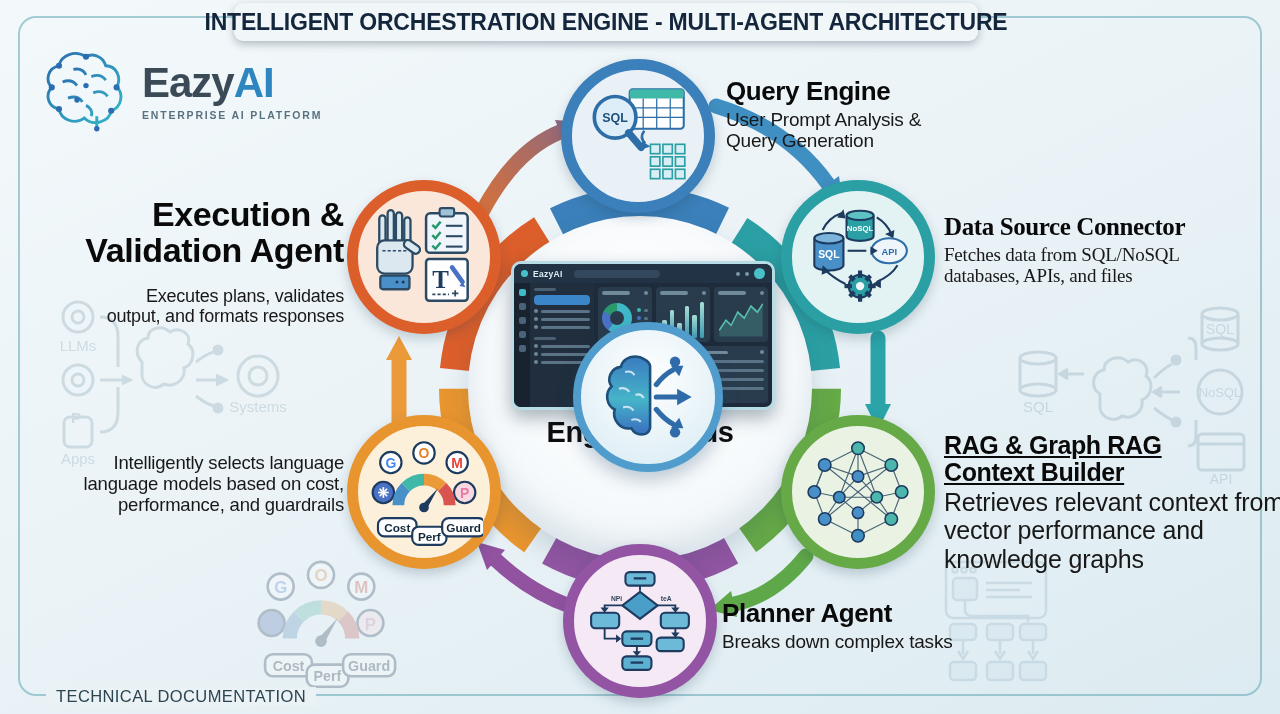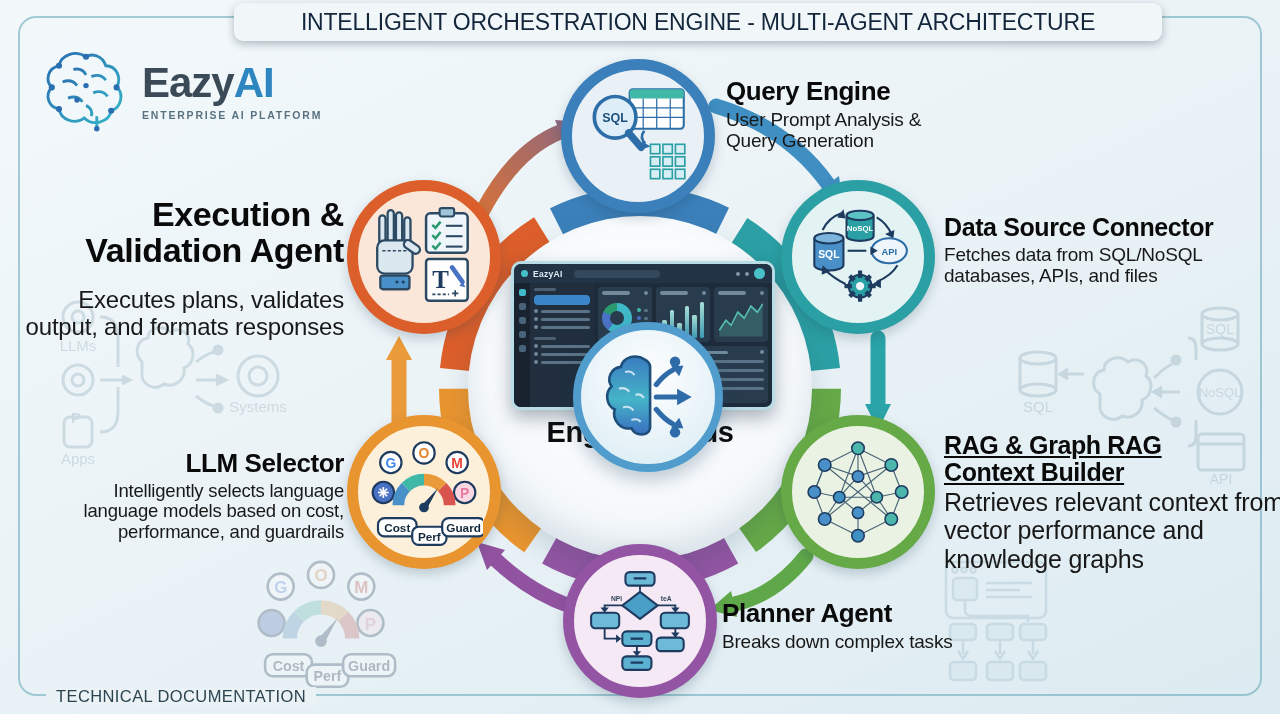--- a/index.html
+++ b/index.html
@@ -7,24 +7,24 @@
     width:1280px;height:714px;overflow:hidden;position:relative;
     font-family:"Liberation Sans",sans-serif;
     background:linear-gradient(155deg,#f3f9fb 0%,#ebf3f7 45%,#dcebf1 100%);
   }
   .abs{position:absolute;}
   .frame{
     left:18px;top:16px;right:18px;bottom:18px;
     border:2px solid rgba(96,165,180,.55);border-radius:18px;
   }
   .titlebar{
-    left:234px;top:3px;width:928px;height:38px;background:#f1f7f9;
+    left:234px;top:3px;width:744px;height:38px;background:#f1f7f9;
     border-radius:9px;box-shadow:0 3px 9px rgba(20,40,60,.3);
     display:flex;align-items:center;justify-content:center;
-    font-weight:normal;font-size:23px;letter-spacing:-0.2px;color:#13263b;white-space:nowrap;
+    font-weight:bold;font-size:23px;letter-spacing:-0.2px;color:#13263b;white-space:nowrap;
   }
   .logo{left:40px;top:46px;display:flex;align-items:center;gap:10px;}
   .logo-text{display:flex;flex-direction:column;}
   .brand{font-size:42px;font-weight:bold;letter-spacing:-1px;line-height:1;}
   .brand .p1{color:#3a4a57;}
   .brand .p2{color:#2e86c1;}
   .tagline{font-size:10.5px;font-weight:bold;letter-spacing:1.8px;color:#5a7180;margin-top:5px;}
   svg{display:block;}
   .diagram{left:0;top:0;}
   .node{
@@ -674,21 +674,21 @@
 </div>
 
 <div class="abs tb" style="left:726px;top:78px;">
   <div class="ntitle">Query Engine</div>
   <div class="ndesc">
     <div>User Prompt Analysis &amp;</div>
     <div>Query Generation</div>
   </div>
 </div>
 
-<div class="abs tb" style="left:944px;top:214px;">
+<div class="abs tb" style="left:944px;top:214px;font-family:Liberation Serif, serif;">
   <div class="ntitle" style="font-size:25px;">Data Source Connector</div>
   <div class="ndesc">
     <div>Fetches data from SQL/NoSQL</div>
     <div>databases, APIs, and files</div>
   </div>
 </div>
 
 <div class="abs tb" style="left:944px;top:432px;">
   <div class="ntitle" style="font-size:25px;text-decoration:underline;">
     <div>RAG &amp; Graph RAG</div>
@@ -702,34 +702,33 @@
 </div>
 
 <div class="abs tb" style="left:722px;top:600px;">
   <div class="ntitle">Planner Agent</div>
   <div class="ndesc">
     <div>Breaks down complex tasks</div>
   </div>
 </div>
 
 <div class="abs tb tr" style="right:936px;top:450px;width:330px;">
-  <div class="ntitle">LLM Selector</div>
   <div class="ndesc" style="font-size:18.5px;">
     <div>Intelligently selects language</div>
     <div>language models based on cost,</div>
     <div>performance, and guardrails</div>
   </div>
 </div>
 
 <div class="abs tb tr" style="right:936px;top:196px;width:330px;">
   <div class="ntitle" style="font-size:34px;">
     <div>Execution &amp;</div>
     <div>Validation Agent</div>
   </div>
-  <div class="ndesc" style="font-size:24px;margin-top:18px;">
+  <div class="ndesc" style="font-size:18px;margin-top:18px;">
     <div>Executes plans, validates</div>
     <div>output, and formats responses</div>
   </div>
 </div>
 
 <div class="abs titlebar">INTELLIGENT ORCHESTRATION ENGINE - MULTI-AGENT ARCHITECTURE</div>
 
 <div class="abs logo">
   <svg width="92" height="90" viewBox="0 0 100 100">
     <defs>

